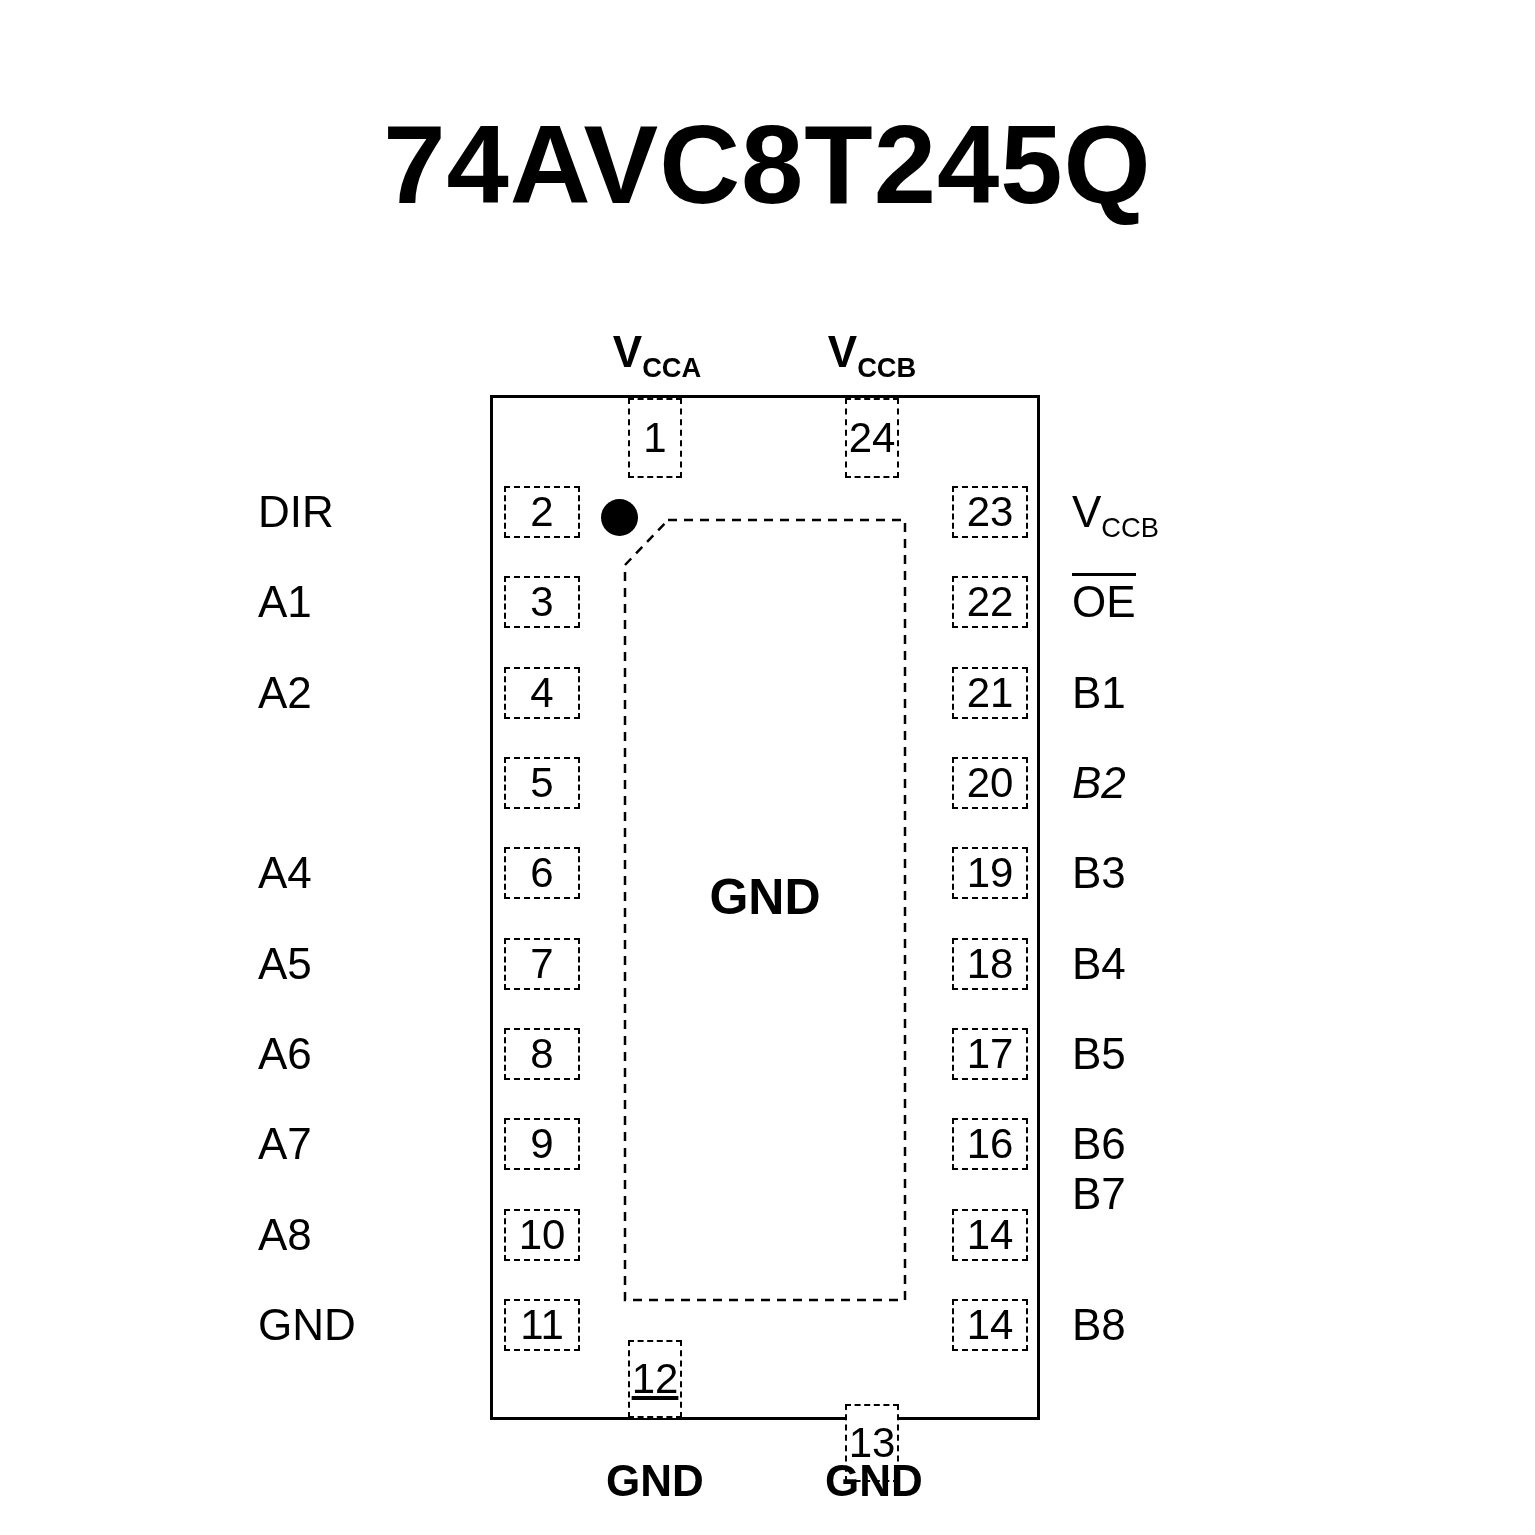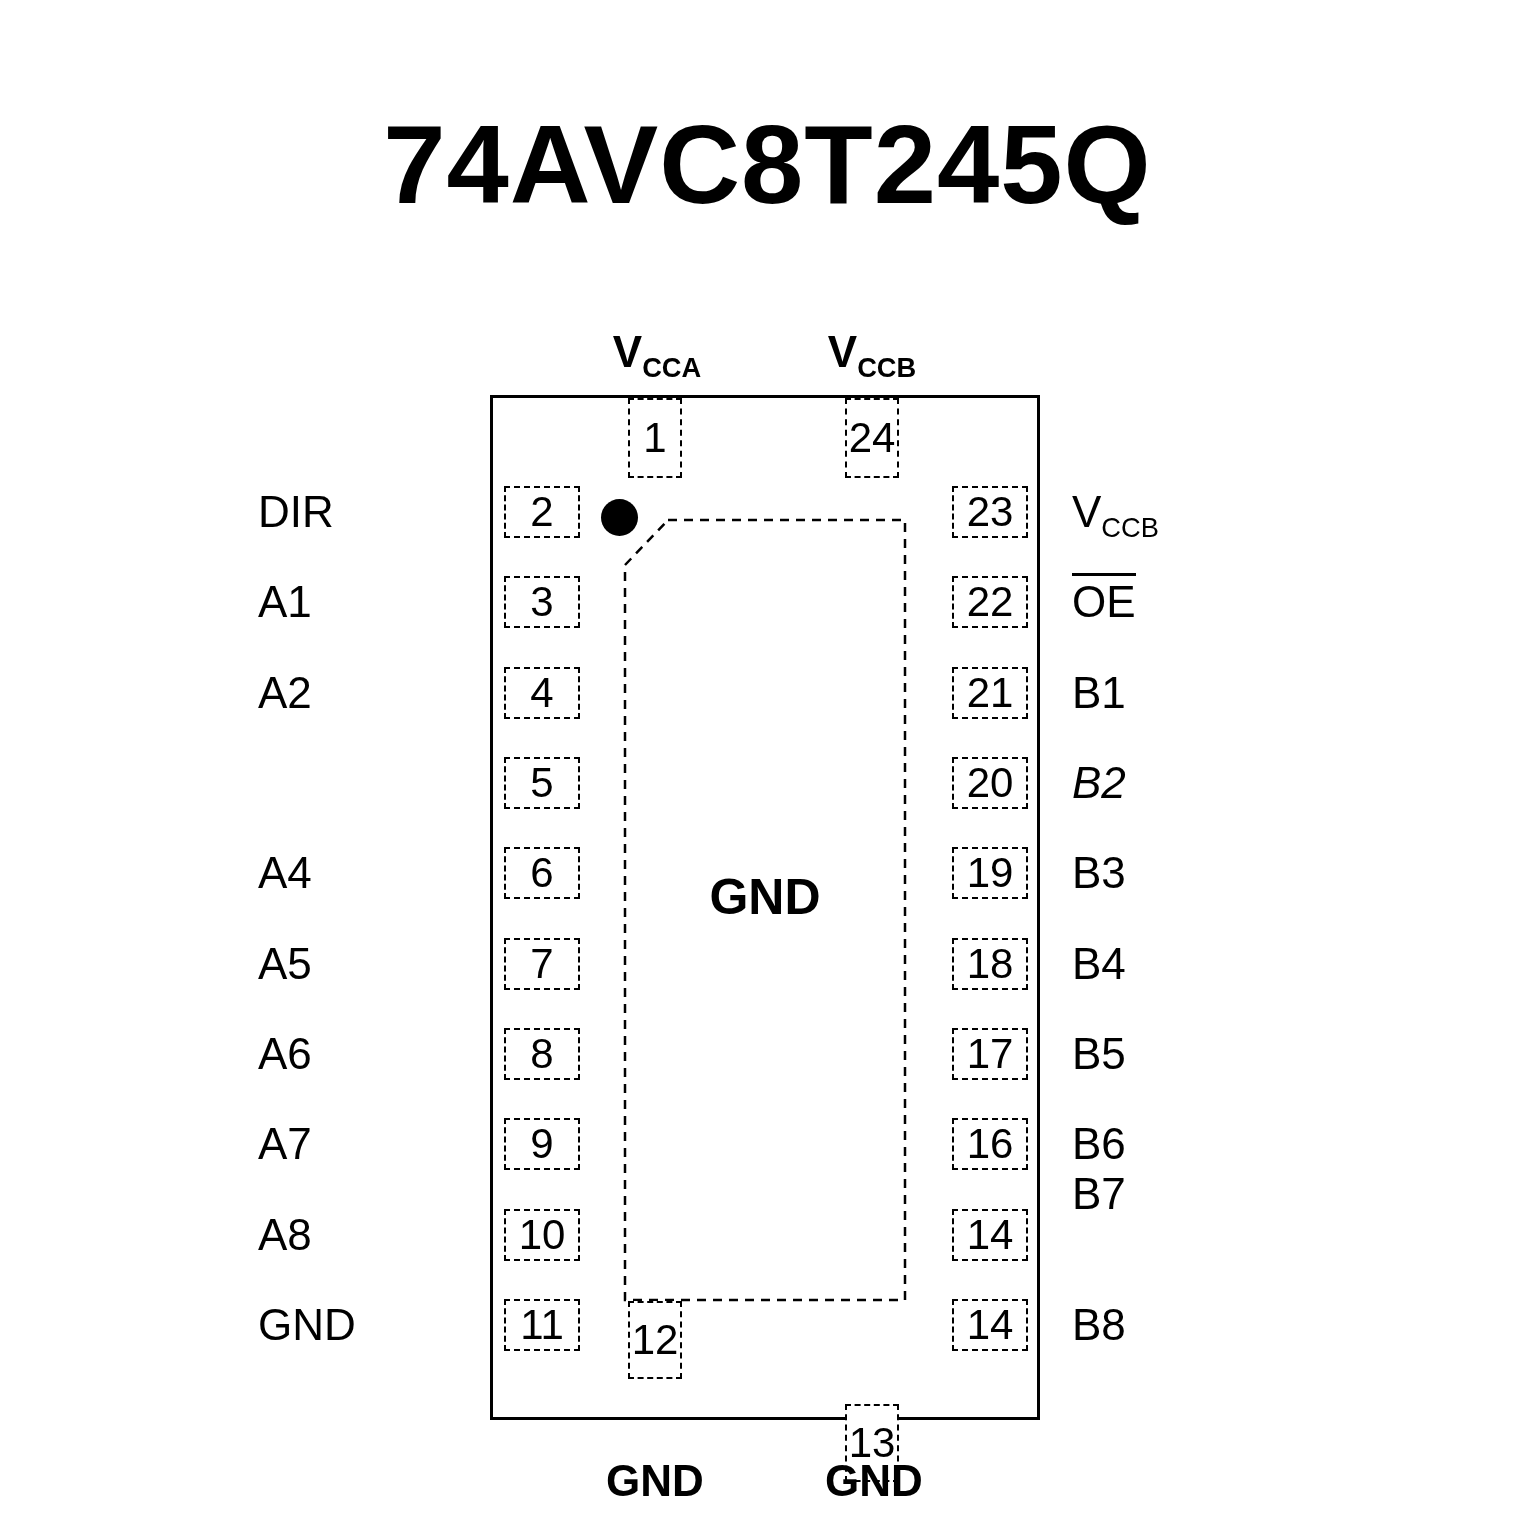--- a/index.html
+++ b/index.html
@@ -68,21 +68,21 @@
   <div class="pinbox vert" style="left:845px; top:398px; height:80px;">
     <span>24</span>
   </div>
   <div class="lbl lbl-center" style="left:657px; top:326px;">
     <span>V</span><sub>CCA</sub>
   </div>
   <div class="lbl lbl-center" style="left:872px; top:326px;">
     <span>V</span><sub>CCB</sub>
   </div>
 
-  <div class="pinbox vert" style="left:628px; top:1301px; height:78px;">
+  <div class="pinbox vert" style="left:628px; top:1340px; height:78px;text-decoration:underline;">
     <span>12</span>
   </div>
   <div class="pinbox vert" style="left:845px; top:1404px; height:78px;">
     <span>13</span>
   </div>
   <div class="lbl lbl-center" style="left:655px; top:1455px;">GND</div>
   <div class="lbl lbl-center" style="left:874px; top:1455px;">GND</div>
 
   <div class="pinbox side" style="left:504px; top:486px;">
       <span>2</span>

